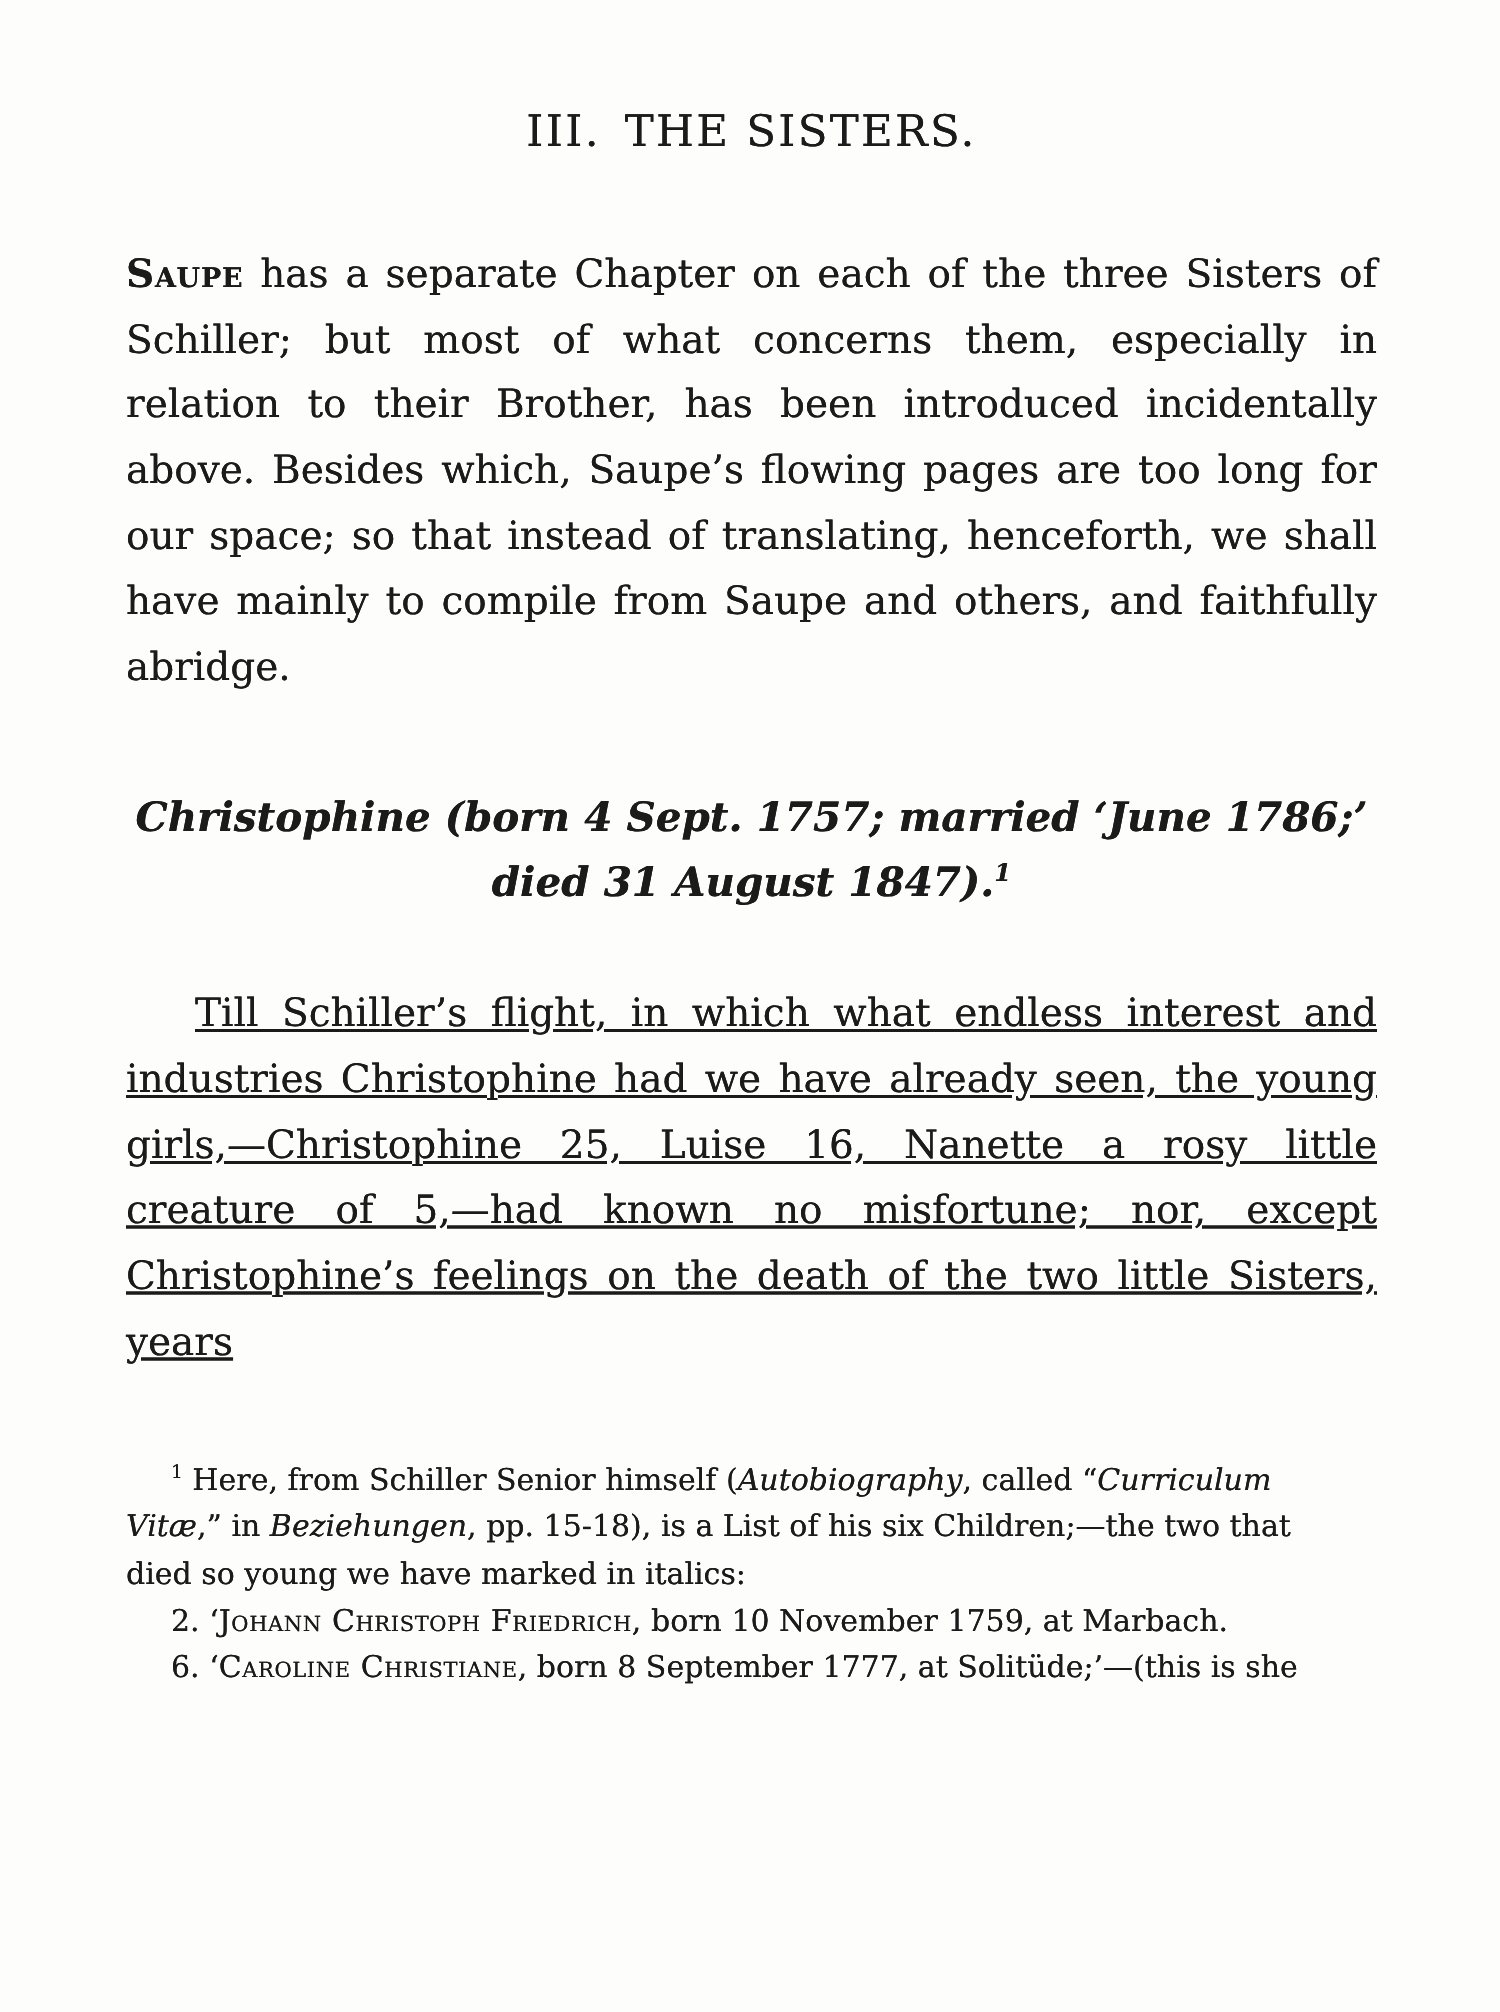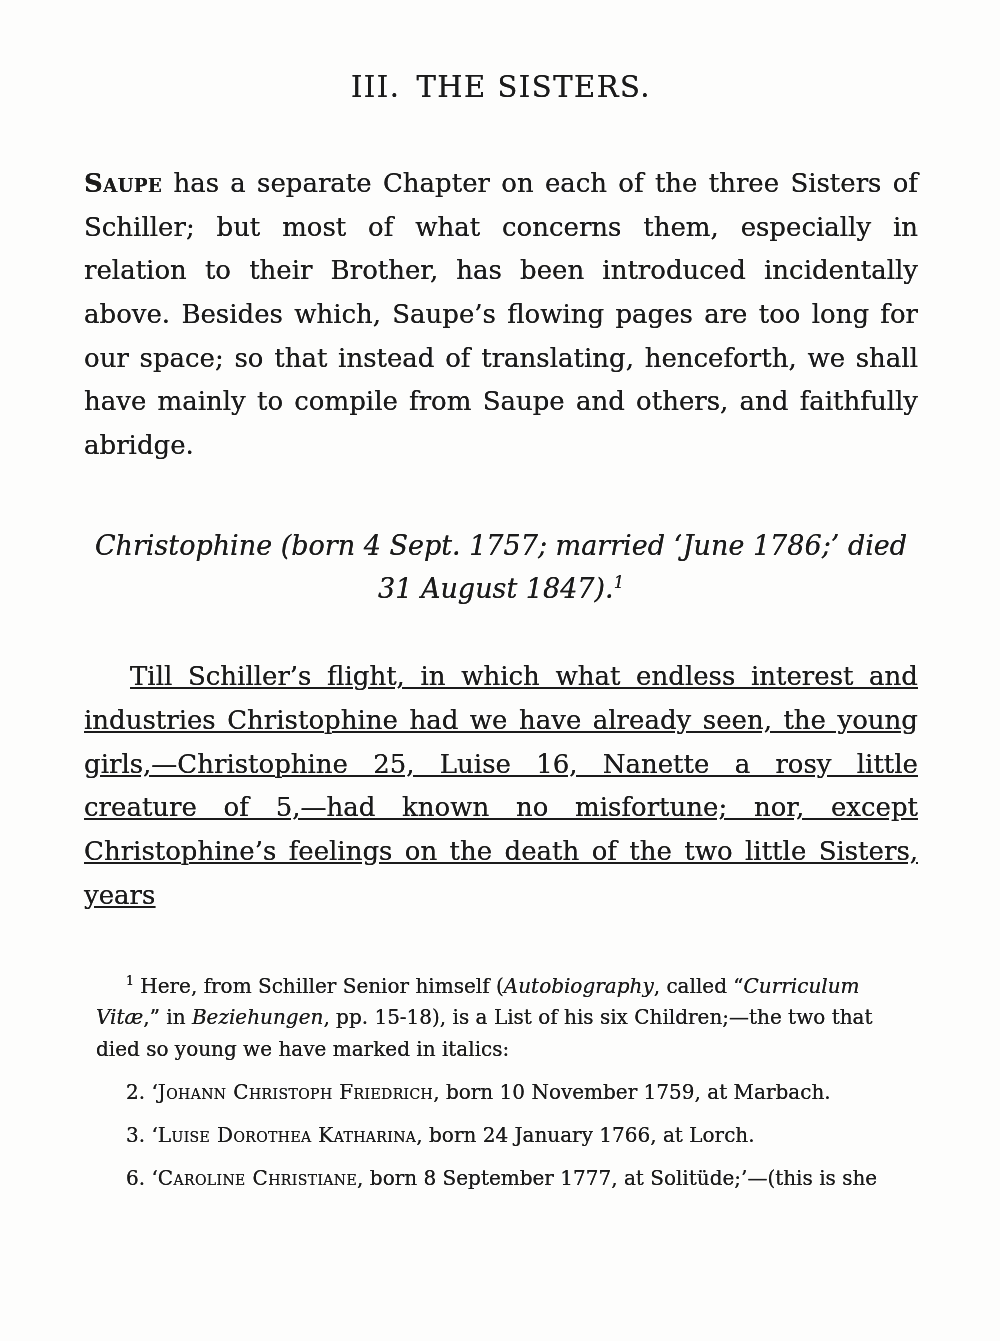--- a/index.html
+++ b/index.html
@@ -34,38 +34,38 @@
     margin: 0;
   }
   .lead-sc {
     font-variant: small-caps;
     letter-spacing: 0.5px;
     font-weight: bold;
   }
   .section-heading {
     font-size: 27px;
     font-style: italic;
-    font-weight: normal;
+    font-weight: bold;
     text-align: center;
     line-height: 1.62;
     margin: 56px 0 44px 0;
     padding: 0 6px;
   }
   .para-indent {
     text-indent: 46px;
     text-decoration: underline;
   }
   .footnote {
     margin-top: 54px;
     font-size: 20px;
     line-height: 1.56;
     text-align: left;
   }
   .footnote p {
-    margin: 12px;
+    margin: 0;
     text-indent: 30px;
   }
   .seg-it { font-style: italic; }
   .seg-sc { font-variant: small-caps; letter-spacing: 0.4px; }
   .seg-sup {
     vertical-align: super;
     font-size: 0.62em;
     line-height: 0;
   }
   .sup {
@@ -83,17 +83,16 @@
 
   <p class="body-para"><span class="lead-sc">Saupe</span><span> has a separate Chapter on each of the three Sisters of Schiller; but most of what concerns them, especially in relation to their Brother, has been introduced incidentally above. Besides which, Saupe’s flowing pages are too long for our space; so that instead of translating, henceforth, we shall have mainly to compile from Saupe and others, and faithfully abridge.</span></p>
 
   <h2 class="section-heading"><span>Christophine (born 4 Sept. 1757; married ‘June 1786;’ died 31 August 1847).</span><span class="sup">1</span></h2>
 
   <p class="body-para para-indent">Till Schiller’s flight, in which what endless interest and industries Christophine had we have already seen, the young girls,—Christophine 25, Luise 16, Nanette a rosy little creature of 5,—had known no misfortune; nor, except Christophine’s feelings on the death of the two little Sisters, years</p>
 
   <div class="footnote">
     <p><span class="seg-sup">1</span><span> Here, from Schiller Senior himself (</span><span class="seg-it">Autobiography</span><span>, called “</span><span class="seg-it">Curriculum</span><br><span class="seg-it">Vitæ</span><span>,” in </span><span class="seg-it">Beziehungen</span><span>, pp. 15-18), is a List of his six Children;—the two that</span><br><span>died so young we have marked in italics:</span></p>
     <p><span>2. ‘</span><span class="seg-sc">Johann Christoph Friedrich</span><span>, born 10 November 1759, at Marbach.</span></p>
-    <p><span>3. ‘</span><span class="seg-sc">Luise Dorothea Katharina</span><span>, born 24 January 1766, at Lorch.</span></p>
     <p><span>6. ‘</span><span class="seg-sc">Caroline Christiane</span><span>, born 8 September 1777, at Solitüde;’—(this is she</span><br></p>
   </div>
 
 </div>
 
 </body></html>

